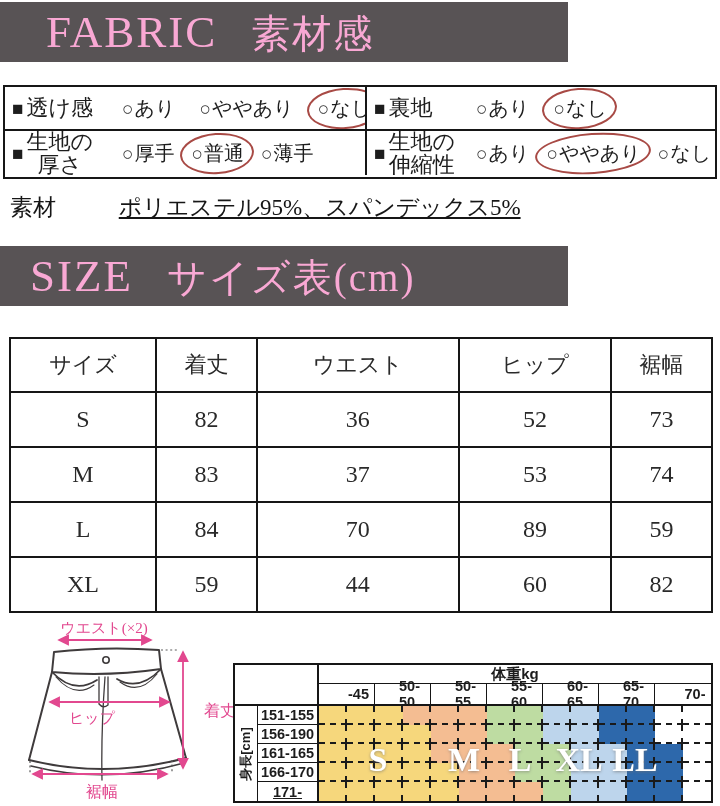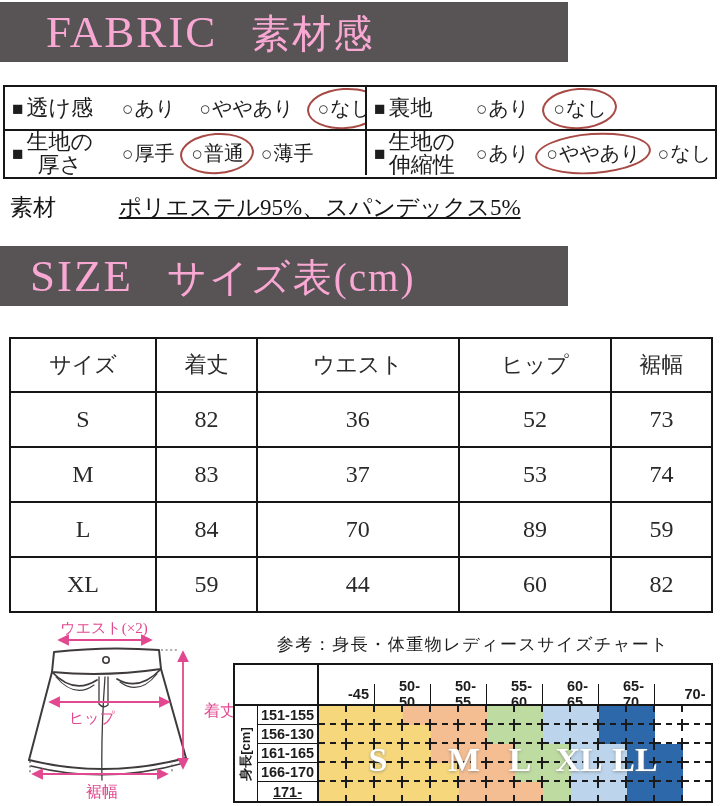--- a/index.html
+++ b/index.html
@@ -217,35 +217,35 @@
       <line x1="31" y1="158" x2="165" y2="158" marker-start="url(#ah)" marker-end="url(#ah)"></line>
     </g>
     <g fill="#e2488f" font-size="15" font-family="'Liberation Serif', serif">
       <text x="102" y="17" text-anchor="middle">ウエスト(×2)</text>
       <text x="90" y="107" text-anchor="middle">ヒップ</text>
       <text x="202" y="100" font-size="16">着丈</text>
       <text x="100" y="181" font-size="16" text-anchor="middle">裾幅</text>
     </g>
   </svg>
 
-  <div class="rtitle">参考：身長・体重物レディースサイズチャート</div>
   <div class="rchart" id="rchart">
       <div class="corner"></div>
+      <div class="kghead">体重kg</div>
       <div class="wcell" style="grid-area: 2 / 3 / auto / span 2;">-45</div>
       <div class="wcell" style="grid-area: 2 / 5 / auto / span 2;">50-50</div>
       <div class="wcell" style="grid-area: 2 / 7 / auto / span 2;">50-55</div>
       <div class="wcell" style="grid-area: 2 / 9 / auto / span 2;">55-60</div>
       <div class="wcell" style="grid-area: 2 / 11 / auto / span 2;">60-65</div>
       <div class="wcell" style="grid-area: 2 / 13 / auto / span 2;">65-70</div>
       <div class="wcell last" style="grid-area: 2 / 15 / auto / span 2;">70-</div>
       <div class="hhead">
         <span class="rot">身長[cm]</span>
       </div>
       <div class="hcell" style="grid-row: 3;">151-155</div>
-      <div class="hcell" style="grid-row: 4;">156-130</div>
+      <div class="hcell" style="grid-row: 4;">156-190</div>
       <div class="hcell" style="grid-row: 5;">161-165</div>
       <div class="hcell" style="grid-row: 6;">166-170</div>
       <div class="hcell last" style="grid-row: 7;">171-</div>
       <div class="dcell" style="grid-area: 3 / 3; background: rgb(246, 215, 124);"></div>
       <div class="dcell" style="grid-area: 3 / 4; background: rgb(246, 215, 124);"></div>
       <div class="dcell" style="grid-area: 3 / 5; background: rgb(246, 215, 124);"></div>
       <div class="dcell" style="grid-area: 3 / 6; background: rgb(244, 189, 146);"></div>
       <div class="dcell" style="grid-area: 3 / 7; background: rgb(244, 189, 146);"></div>
       <div class="dcell" style="grid-area: 3 / 8; background: rgb(244, 189, 146);"></div>
       <div class="dcell" style="grid-area: 3 / 9; background: rgb(190, 220, 162);"></div>

